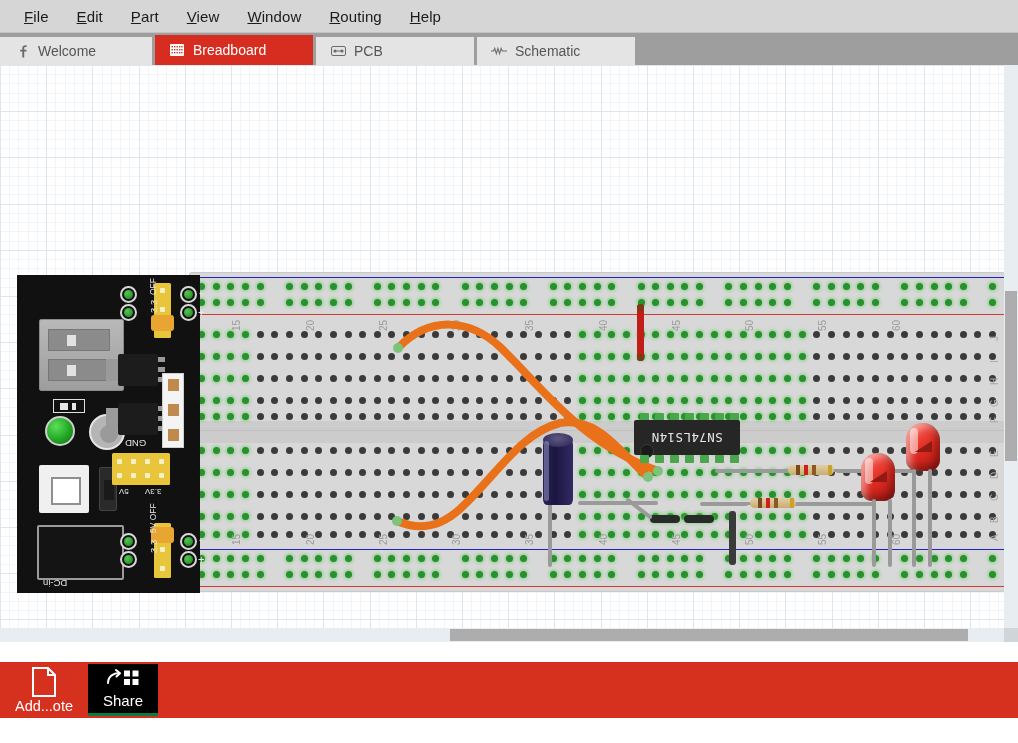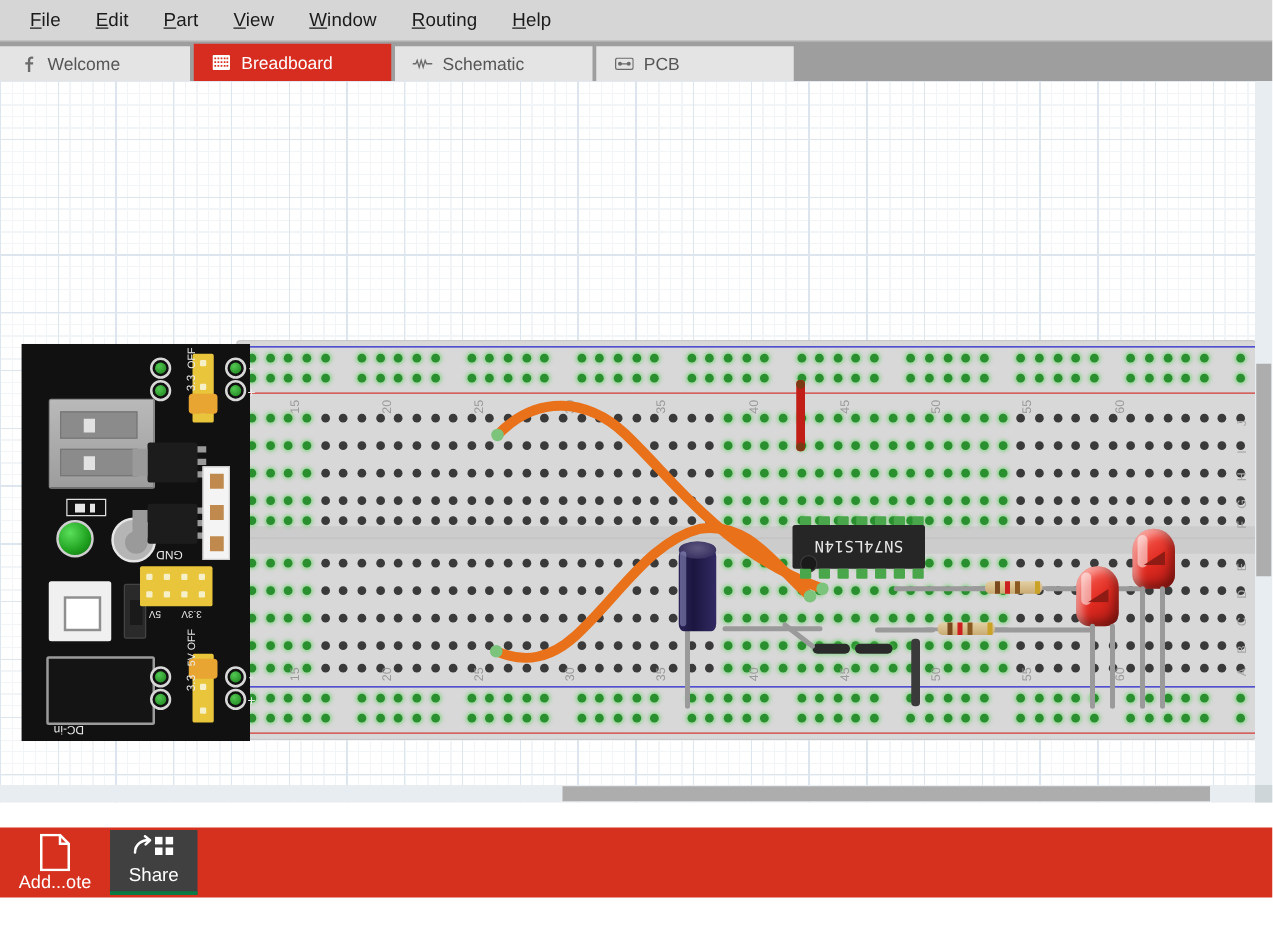--- a/index.html
+++ b/index.html
@@ -210,21 +210,21 @@
   .tool .lbl { font-size:14.5px; color:#ffffff; }
   .tool .ico { height:30px; display:flex; align-items:flex-end; }
   .tool .caret {
     position:absolute; right:8px; top:26px; width:13px; height:13px; border-radius:50%;
     background:#b9b9b9; display:flex; align-items:center; justify-content:center;
   }
   .tool .caret:after{content:"";border-left:3.5px solid transparent;border-right:3.5px solid transparent;
     border-top:4px solid #3a3a3a;}
   .statusmsg { flex:1; text-align:center; color:#f2c8c3; font-size:14.5px; }
   .sharebtn {
-    width:70px; height:52px; margin-right:11px; background:#404040;
+    width:70px; height:52px; margin-right:11px; background:#000000;
     display:flex; flex-direction:column; align-items:center; justify-content:center; gap:1px;
     color:#fff; border-bottom:3px solid #0a7a45;
   }
   .sharebtn .lbl{font-size:15px;}
 
   
   .statusbar {
     position:absolute; left:0; bottom:0; width:1018px; height:25px; background:#8a2017;
     display:flex; align-items:center; justify-content:flex-end; gap:7px; padding-right:6px;
     color:#f0cdc8;
@@ -283,38 +283,38 @@
         <rect x="1.5" y="8" width="1.4" height="1.4"></rect>
               <rect x="4" y="8" width="1.4" height="1.4"></rect>
               <rect x="6.5" y="8" width="1.4" height="1.4"></rect>
               <rect x="9" y="8" width="1.4" height="1.4"></rect>
               <rect x="11.2" y="8" width="1.4" height="1.4"></rect>
             </g>
           </svg>
       </span>
       <span>Breadboard</span>
     </div>
-    <div class="tab" id="tab-schematic">
-      <span class="tab-ico">
-        <svg width="18" height="10" viewBox="0 0 18 10">
-            <polyline points="0,5 3,5 4.2,2 6,8 7.8,2 9.6,8 11.4,2 12.6,5 18,5" fill="none" stroke="#6b6b6b" stroke-width="1.2"></polyline>
-          </svg>
-      </span>
-      <span>Schematic</span>
-    </div>
     <div class="tab" id="tab-pcb">
       <span class="tab-ico">
         <svg width="15" height="10" viewBox="0 0 15 10">
             <rect x=".5" y=".5" width="14" height="9" rx="1.5" fill="none" stroke="#6b6b6b" stroke-width="1"></rect>
             <circle cx="4" cy="5" r="1.6" fill="#6b6b6b"></circle>
             <circle cx="11" cy="5" r="1.6" fill="#6b6b6b"></circle>
             <line x1="4" y1="5" x2="11" y2="5" stroke="#6b6b6b" stroke-width="1"></line>
           </svg>
       </span>
       <span>PCB</span>
+    </div>
+    <div class="tab" id="tab-schematic">
+      <span class="tab-ico">
+        <svg width="18" height="10" viewBox="0 0 18 10">
+            <polyline points="0,5 3,5 4.2,2 6,8 7.8,2 9.6,8 11.4,2 12.6,5 18,5" fill="none" stroke="#6b6b6b" stroke-width="1.2"></polyline>
+          </svg>
+      </span>
+      <span>Schematic</span>
     </div>
   </div>
 
   <div class="canvas">
 
     <div class="bb">
       <div class="bb-rail top">
         <div class="rail-line blue" style="top:0px"></div>
         <div class="rail-line red" style="top:37px"></div>
       </div>

